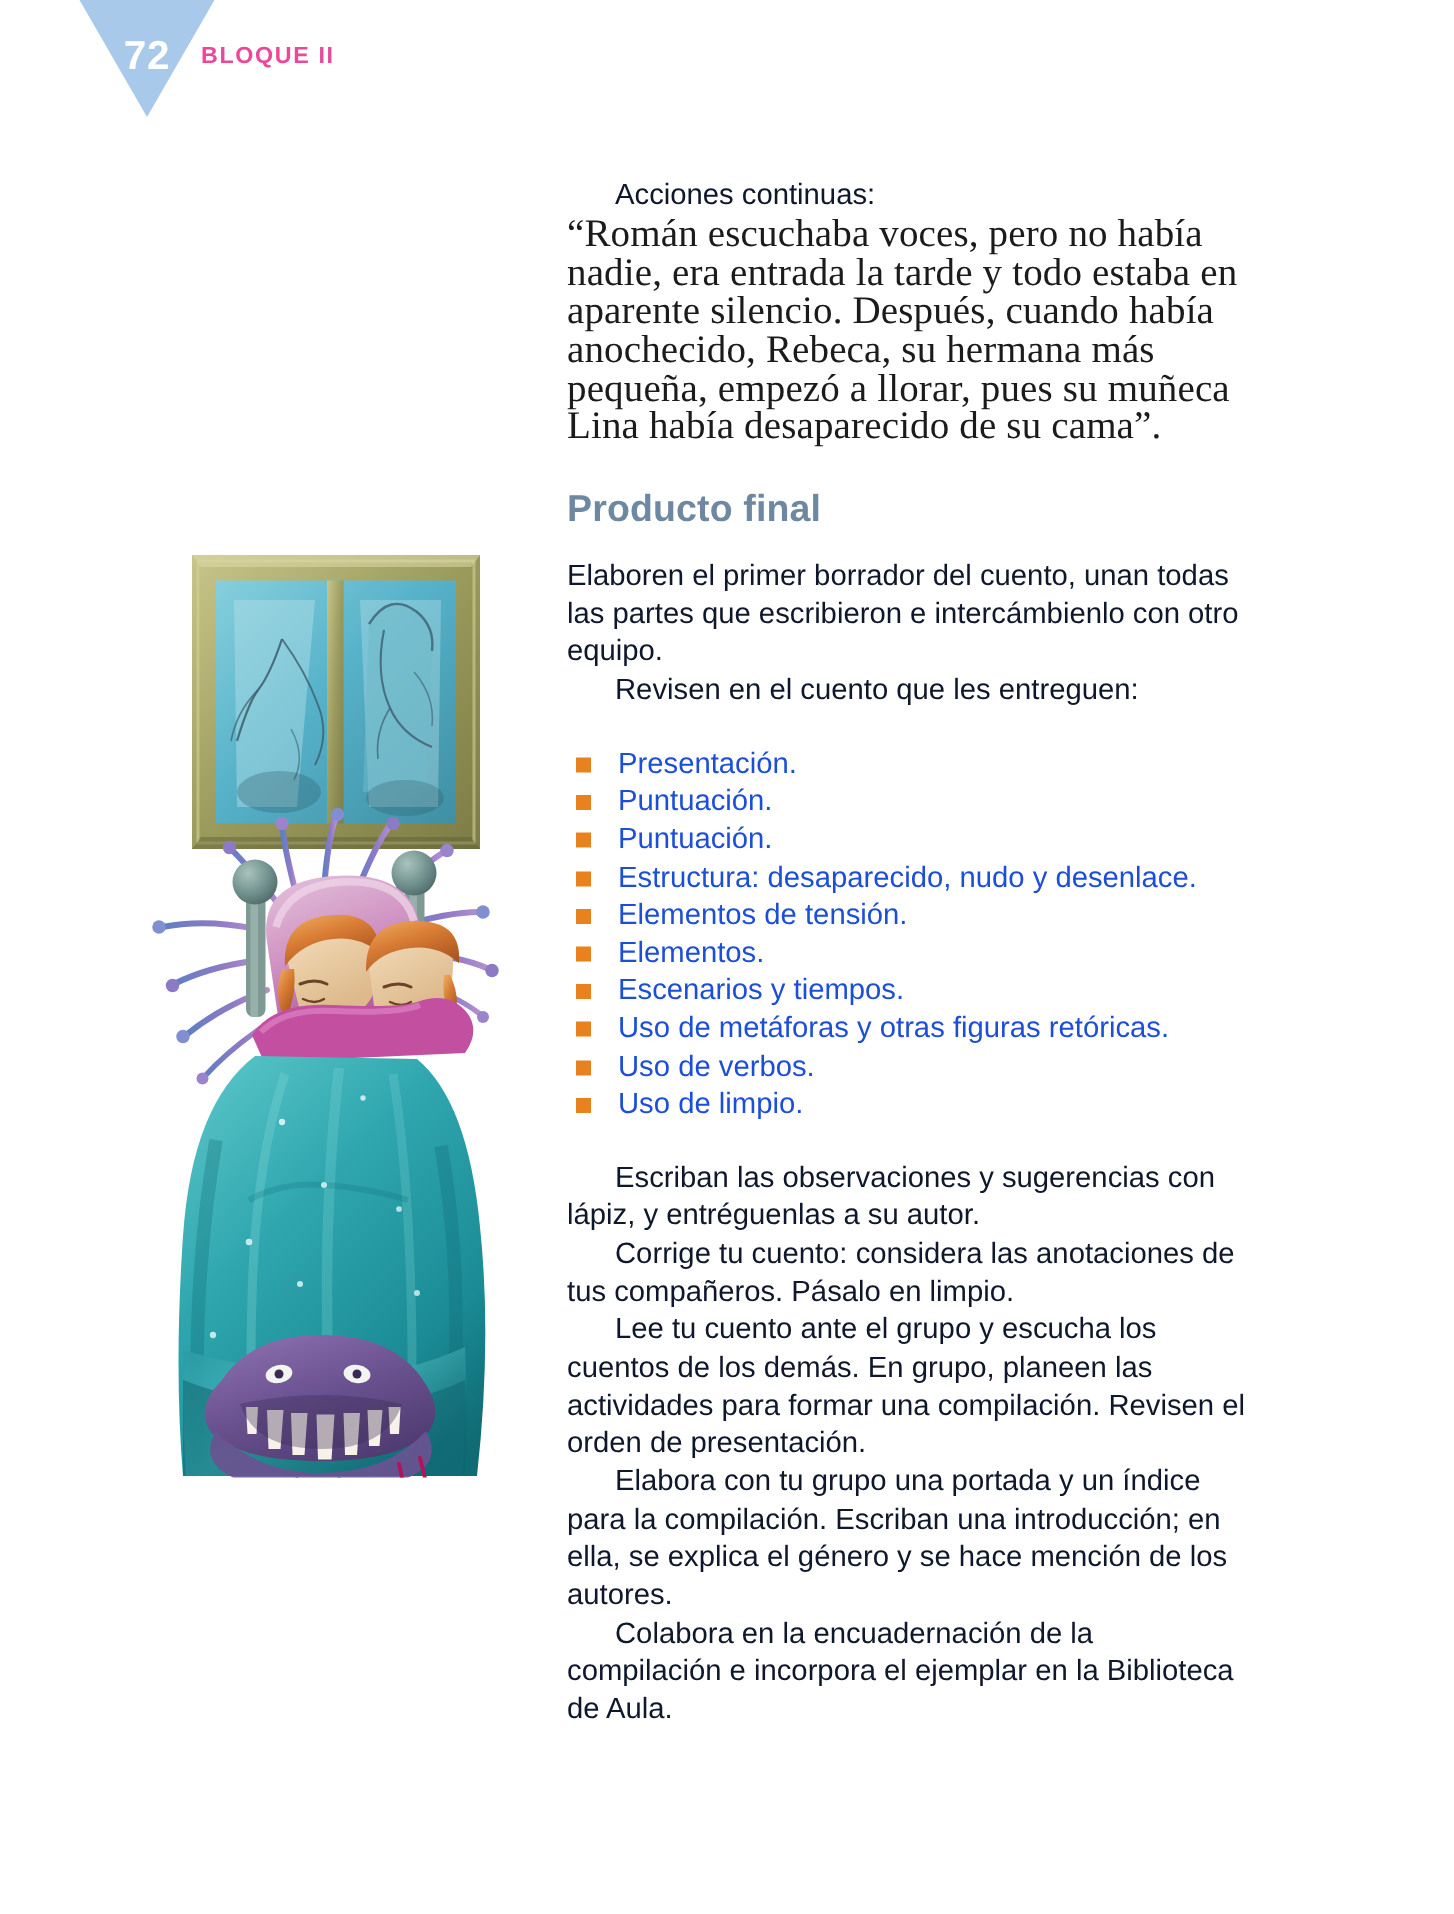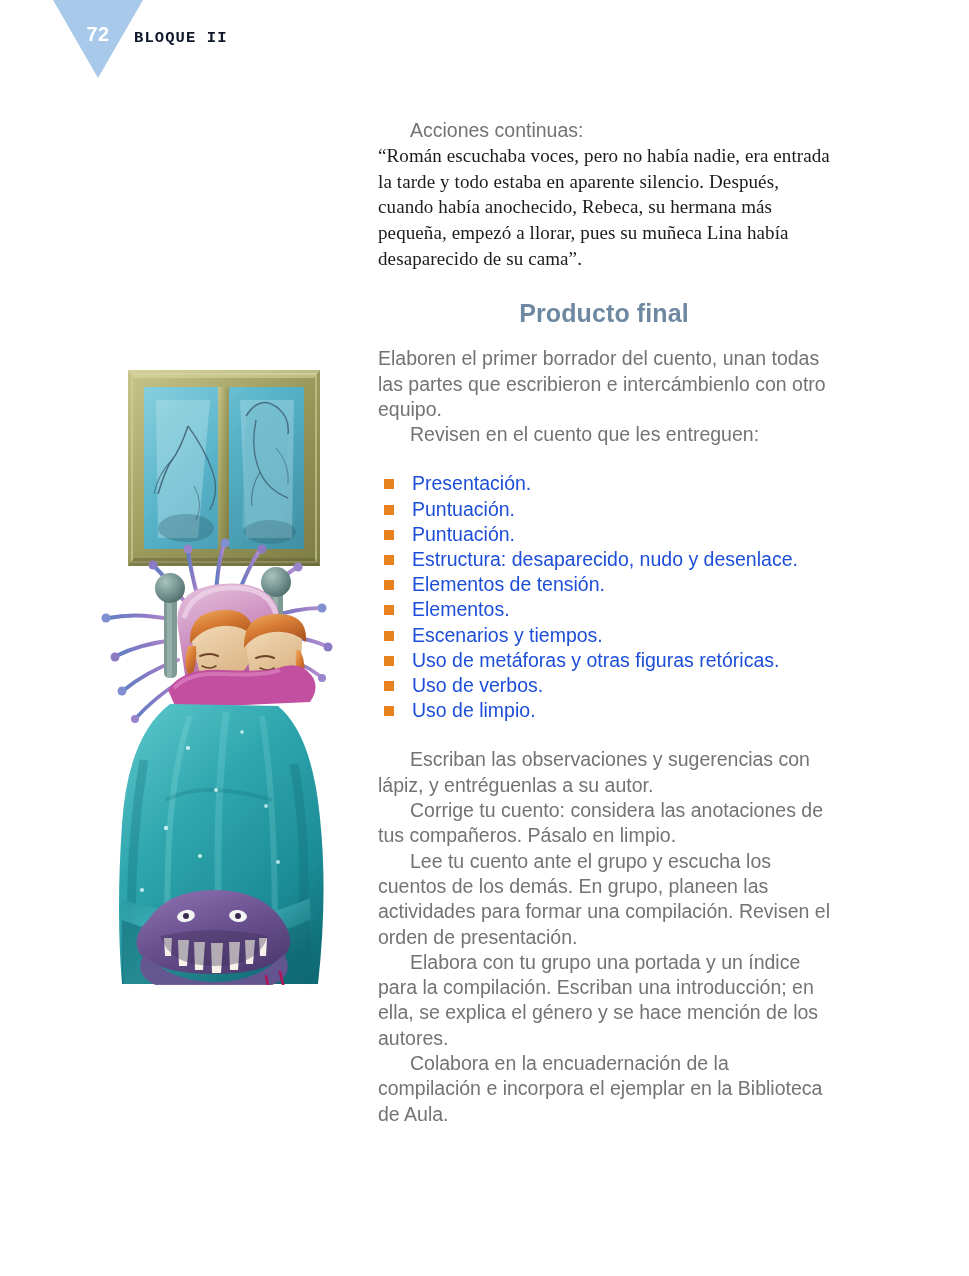--- a/index.html
+++ b/index.html
@@ -34,67 +34,65 @@
     border-right: 45px solid transparent;
     border-top: 78px solid #a9c9ea;
   }
   #page-number {
     position: absolute;
     left: 53px;
     top: 24px;
     width: 90px;
     text-align: center;
     color: #ffffff;
-    font-size: 20px;
+    font-size: 27px;
     font-weight: bold;
     letter-spacing: 0.5px;
     line-height: 1;
   }
   #block-label {
     position: absolute;
     left: 134px;
     top: 29px;
-    color: #0f172a;
+    color: #ec4899;
     font-size: 15.5px;
     font-weight: bold;
     letter-spacing: 1.1px;
-    font-family: Liberation Mono, monospace;
   }
 
   
   #text-column {
     position: absolute;
     left: 378px;
     top: 118px;
     width: 452px;
   }
   .body-par {
-    color: #737373;
+    color: #0f172a;
     font-size: 19.5px;
     line-height: 25.3px;
     margin: 0;
     text-indent: 32px;
   }
   .quote-par {
     color: #1b1b1b;
     font-family: "Liberation Serif", serif;
-    font-size: 19px;
+    font-size: 26px;
     line-height: 25.6px;
     margin: 0;
     text-indent: 0;
     letter-spacing: 0.1px;
   }
   #section-heading {
     color: #6e88a2;
     font-size: 25px;
     font-weight: bold;
     letter-spacing: 0.1px;
     margin: 0;
     padding: 0;
-    text-align: center;
   }
   .spacer-18 { height: 18px; }
   .spacer-28 { height: 28px; }
   .spacer-24 { height: 24px; }
 
   
   #review-list {
     list-style: none;
     margin: 0;
     padding: 0 0 0 6px;

